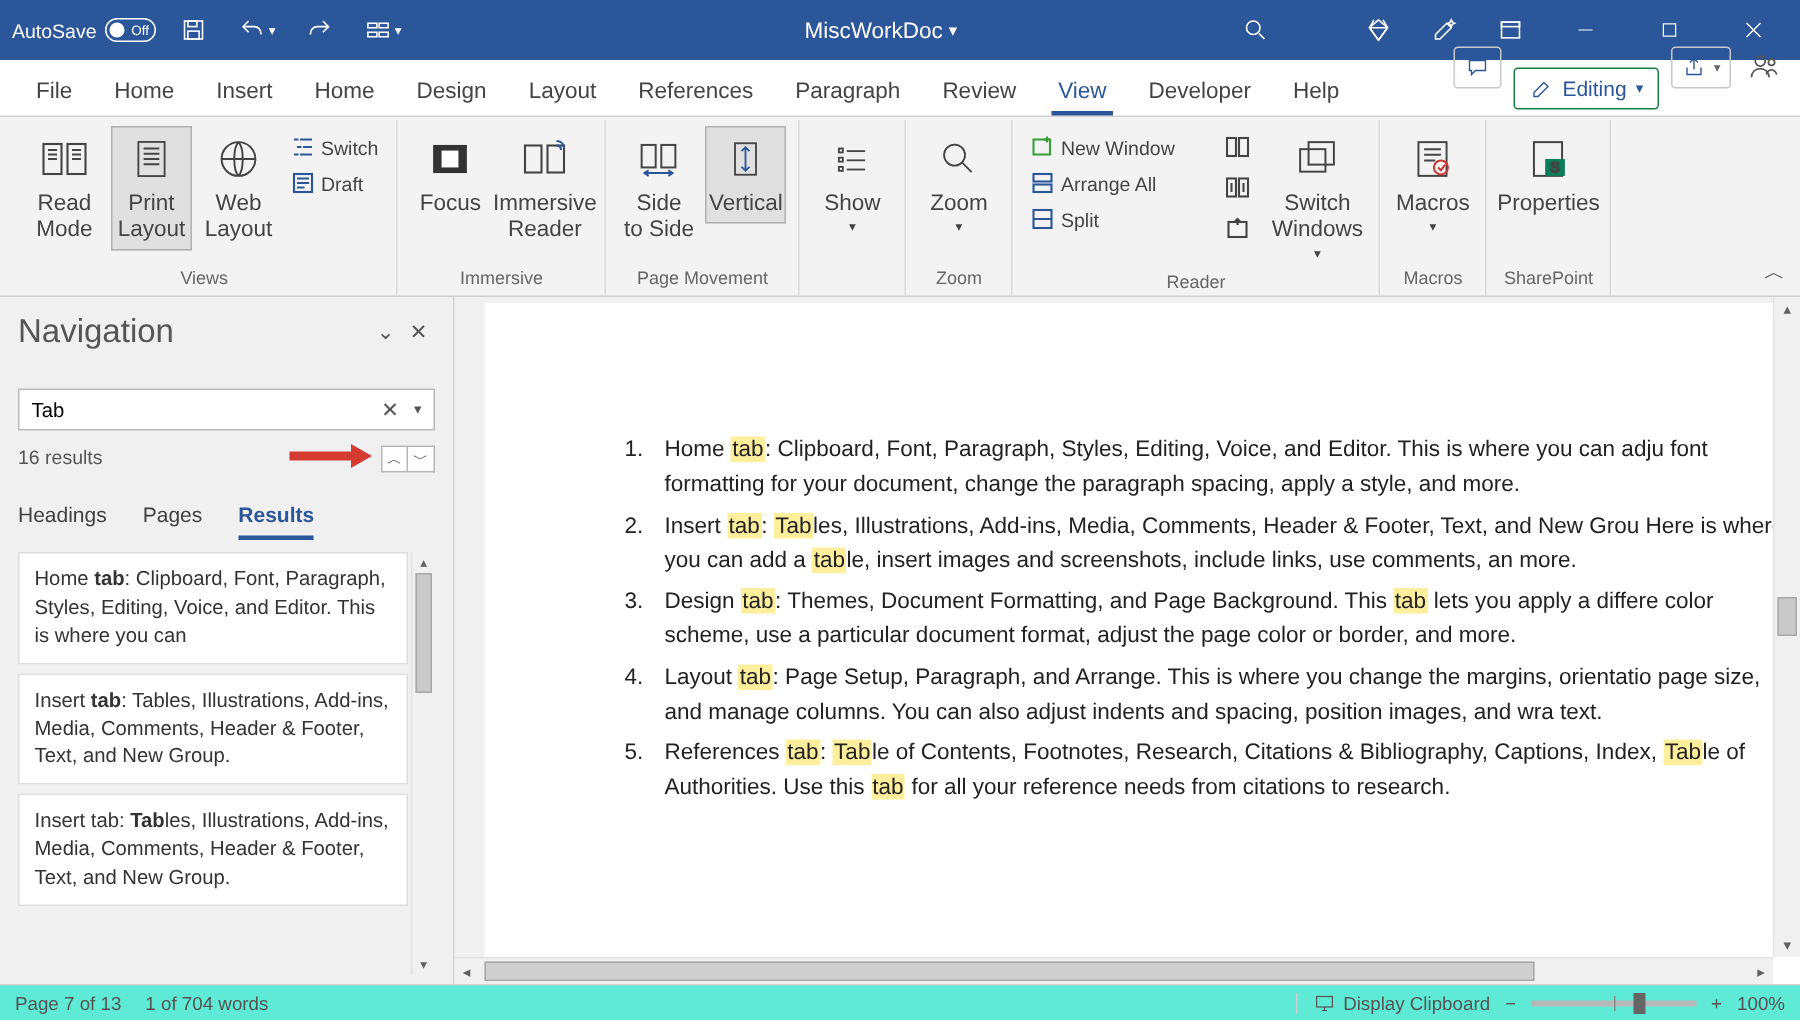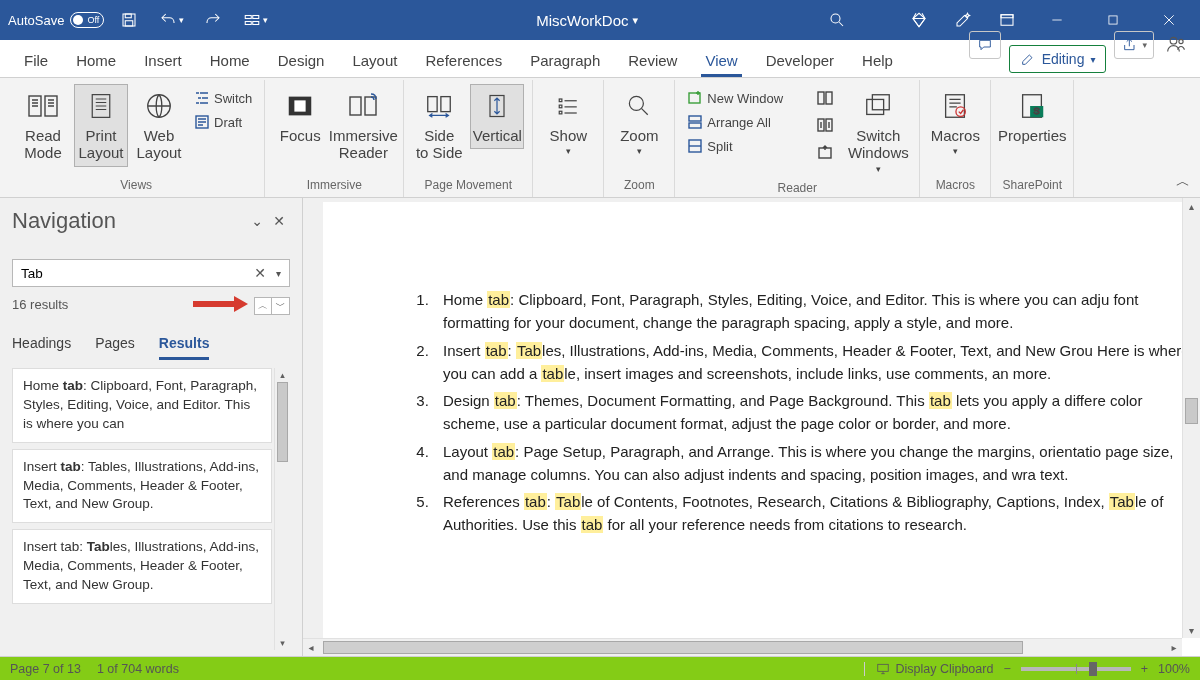--- a/index.html
+++ b/index.html
@@ -83,21 +83,21 @@
 .vscroll .arr { position: absolute; left: 0; right: 0; height: 16px; display: flex; align-items: center; justify-content: center; font-size: 10px; color: #606060; background: #f0f0f0; }
 .vscroll .thumb { position: absolute; left: 2px; right: 2px; top: 200px; height: 26px; background: #c9c9c9; border: 1px solid #a8a8a8; }
 .hscroll { position: absolute; left: 0; right: 18px; bottom: 0; height: 18px; background: #f0f0f0; border-top: 1px solid #e1e1e1; }
 .hscroll .arr { position: absolute; top: 0; bottom: 0; width: 16px; display: flex; align-items: center; justify-content: center; font-size: 10px; color: #606060; }
 .hscroll .thumb { position: absolute; top: 2px; bottom: 2px; left: 20px; width: 700px; background: #cfcfcf; border: 1px solid #a8a8a8; }
 ol.doc { list-style: decimal; padding-left: 40px; }
 ol.doc li { margin-bottom: 4px; padding-left: 10px; }
 mark { background: #ffef9c; color: inherit; padding: 0 1px; }
 
 
-.statusbar { height: 24px; background: #84cc16; border-top: 1px solid #d0d0d0; display: flex; align-items: center; padding: 0 10px; font-size: 12.5px; color: #555; gap: 16px; }
+.statusbar { height: 24px; background: #5eead4; border-top: 1px solid #d0d0d0; display: flex; align-items: center; padding: 0 10px; font-size: 12.5px; color: #555; gap: 16px; }
 .statusbar .right { margin-left: auto; display: flex; align-items: center; gap: 10px; }
 .zoomslider { width: 110px; height: 4px; background: #b8b8b8; position: relative; }
 .zoomslider .tick { position: absolute; left: 50%; top: -3px; width: 1px; height: 10px; background: #888; }
 .zoomslider .knob { position: absolute; left: 62%; top: -5px; width: 8px; height: 14px; background: #666; }
 .dispset { display: flex; align-items: center; gap: 4px; border-left: 1px solid #ccc; padding-left: 10px; }
 
 svg { fill: none; stroke: currentColor; stroke-width: 1.4; }
 </style>
 </head>
 <body>

